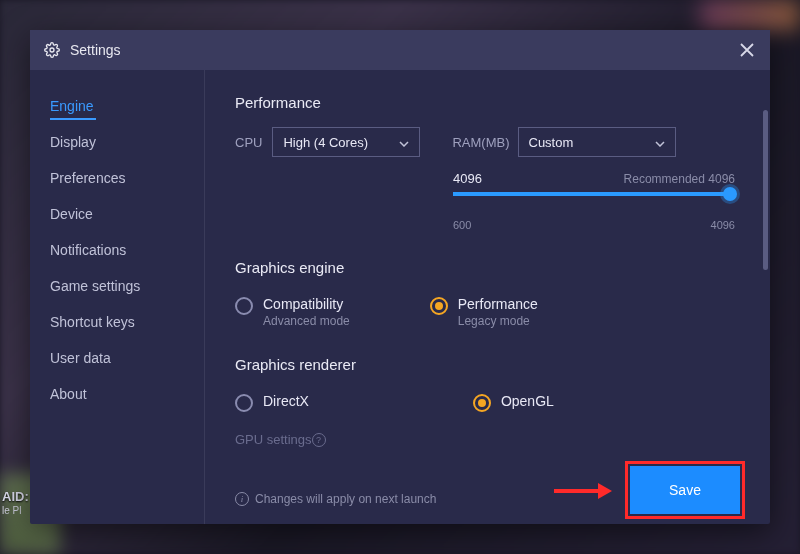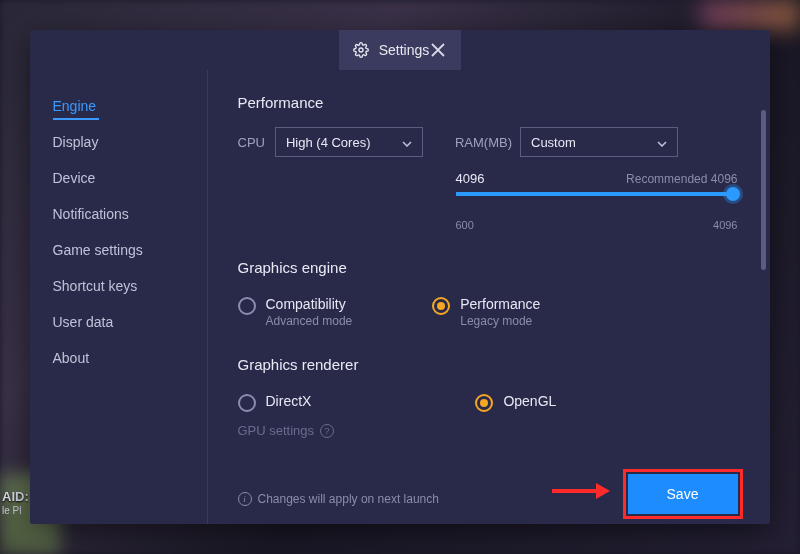--- a/index.html
+++ b/index.html
@@ -1,21 +1,21 @@
 <!DOCTYPE html>
 <html><head>
   <meta charset="utf-8">
   <style>
     * { box-sizing: border-box; margin: 0; padding: 0; font-family: -apple-system, BlinkMacSystemFont, "Segoe UI", sans-serif; }
     body { width: 800px; height: 554px; background: #1a1825; position: relative; overflow: hidden; }
     .backdrop { position: absolute; inset: 0; background: linear-gradient(135deg, #2a2838 0%, #3a3148 30%, #1a1825 60%, #252035 100%); filter: blur(3px); }
     .backdrop::before { content:""; position:absolute; left:0; bottom:0; width:60px; height:80px; background: linear-gradient(45deg,#4a5a3a,#6a7a5a); filter: blur(8px); }
     .backdrop::after { content:""; position:absolute; right:0; top:0; width:100px; height:30px; background: linear-gradient(90deg,#6a3a5a,#8a5a3a); filter: blur(10px); }
 
-    .modal { position: absolute; left: 30px; top: 30px; right: 30px; bottom: 30px; background: #292a4a; border-radius: 2px; box-shadow: 0 8px 30px rgba(0,0,0,0.5); display: flex; flex-direction: column; align-items: center; }
+    .modal { position: absolute; left: 30px; top: 30px; right: 30px; bottom: 30px; background: #292a4a; border-radius: 2px; box-shadow: 0 8px 30px rgba(0,0,0,0.5); display: flex; flex-direction: column; }
     .titlebar { height: 40px; background: #3a3b5e; display: flex; align-items: center; padding: 0 14px; color: #e8e8f0; font-size: 14px; }
     .titlebar .icon-slot { margin-right: 10px; display:flex; align-items:center; }
     .titlebar .close { margin-left: auto; color: #d0d0e0; cursor: pointer; width:18px; height:18px; display:flex; align-items:center; justify-content:center; }
     .titlebar .close svg { width:14px; height:14px; stroke:#d8d8e8; stroke-width:1.8; }
 
     .body { flex:1; display:flex; position:relative; overflow:hidden; }
     .sidebar { width: 175px; padding: 18px 0 18px 20px; color:#c0c2d8; border-right: 1px solid #3a3b5a; }
     .sidebar .item { font-size: 14px; padding: 10px 0; cursor:pointer; color:#c0c2d8; }
     .sidebar .item.active { color: #3a9aff; position:relative; font-weight:500; }
     .sidebar .item.active::after { content:""; position:absolute; left:0; bottom:4px; width: 46px; height:2px; background:#3a9aff; }
@@ -42,27 +42,27 @@
     .radio-circ { width:18px; height:18px; border-radius:50%; border:2px solid #8a8cb0; flex-shrink:0; margin-top:1px; display:flex; align-items:center; justify-content:center; }
     .radio-circ.checked { border-color:#f5a623; }
     .radio-circ.checked::after { content:""; width:8px; height:8px; border-radius:50%; background:#f5a623; }
     .radio-txt { display:flex; flex-direction:column; }
     .radio-label { color:#e8e8f5; font-size:14px; }
     .radio-sub { color:#8a8ca8; font-size:12px; margin-top:2px; }
 
     .renderer { margin-top: 28px; }
     .renderer .radio-row { gap: 164px; }
 
-    .gpu { color:#6a6c8e; font-size:13px; margin-top: 11px; display:flex; align-items:center; gap:6px; }
+    .gpu { color:#6a6c8e; font-size:13px; margin-top: 20px; display:flex; align-items:center; }
     .gpu .qmark { width:14px; height:14px; border:1px solid #6a6c8e; border-radius:50%; display:inline-flex; align-items:center; justify-content:center; font-size:9px; color:#6a6c8e; }
 
     .notice { color:#8a8ca8; font-size:12px; display:flex; align-items:center; gap:6px; position:absolute; left:30px; bottom:18px; }
     .notice .info { width:14px; height:14px; border:1px solid #8a8ca8; border-radius:50%; display:inline-flex; align-items:center; justify-content:center; font-size:9px; font-style:italic; font-family:serif; }
 
-    .save-btn { position:absolute; right:30px; bottom:10px; background:#1c8cff; color:#fff; border:none; width:110px; height:40px; font-size:14px; cursor:pointer; outline: 3px solid #ff2a2a; outline-offset: 2px; }
+    .save-btn { position:absolute; right:30px; bottom:10px; background:#1c8cff; color:#fff; border:none; width:110px; height:48px; font-size:14px; cursor:pointer; outline: 3px solid #ff2a2a; outline-offset: 2px; }
     .arrow { position:absolute; right:158px; bottom:20px; }
 
     .scrollbar { position:absolute; right:2px; top:40px; width:5px; height:160px; background:#5a5c82; border-radius:3px; }
 
     
     .bg-text { position:absolute; left:2px; bottom:50px; color:#d8d8e8; font-size:13px; font-weight:bold; line-height:1.1; text-shadow:0 1px 2px #000; }
     .bg-text2 { position:absolute; left:2px; bottom:38px; color:#c8c8d8; font-size:10px; }
     .cpu-group { display:flex; align-items:center; gap:10px; }
     .ram-group { display:flex; align-items:center; gap:8px; margin-left: 18px; }
   </style>
@@ -86,20 +86,21 @@
       <svg viewBox="0 0 14 14">
           <path d="M1 1 L13 13 M13 1 L1 13"></path>
         </svg>
     </span>
   </div>
 
   <div class="body">
     <div class="sidebar">
       <div class="item active">Engine</div>
       <div class="item">Display</div>
+      <div class="item">Preferences</div>
       <div class="item">Device</div>
       <div class="item">Notifications</div>
       <div class="item">Game settings</div>
       <div class="item">Shortcut keys</div>
       <div class="item">User data</div>
       <div class="item">About</div>
     </div>
 
     <div class="content">
       <div class="section-title">Performance</div>

